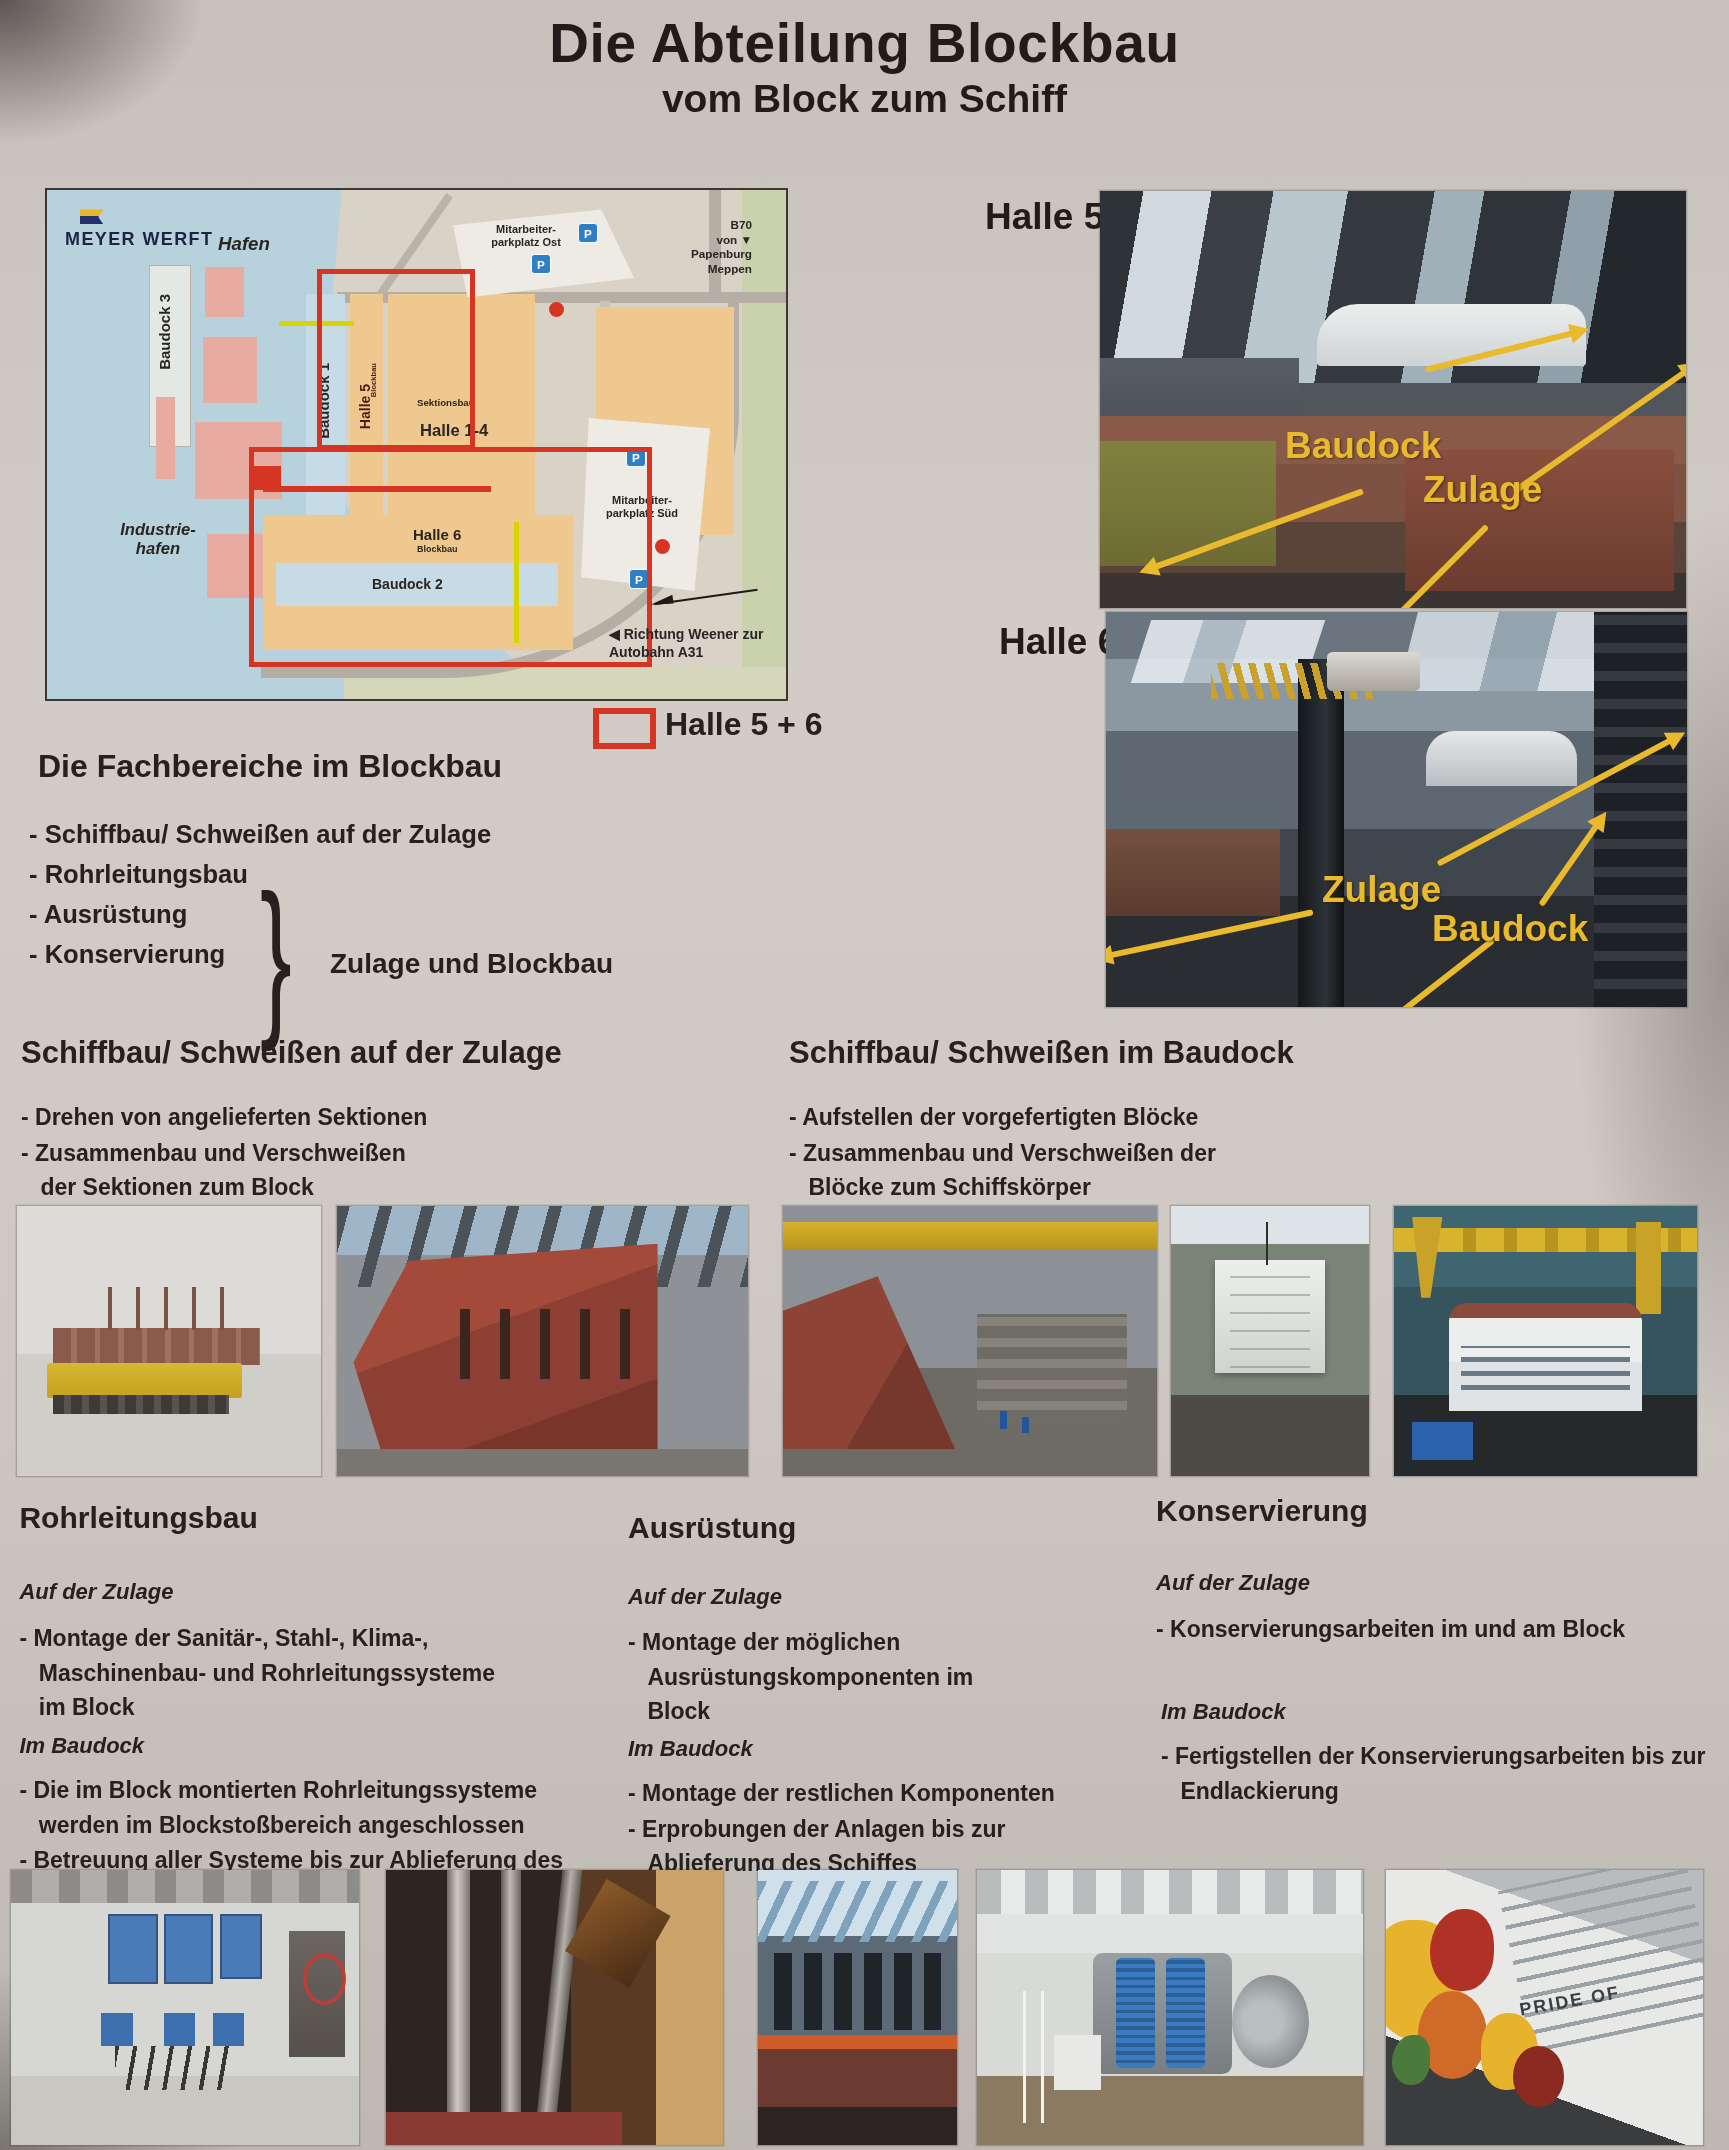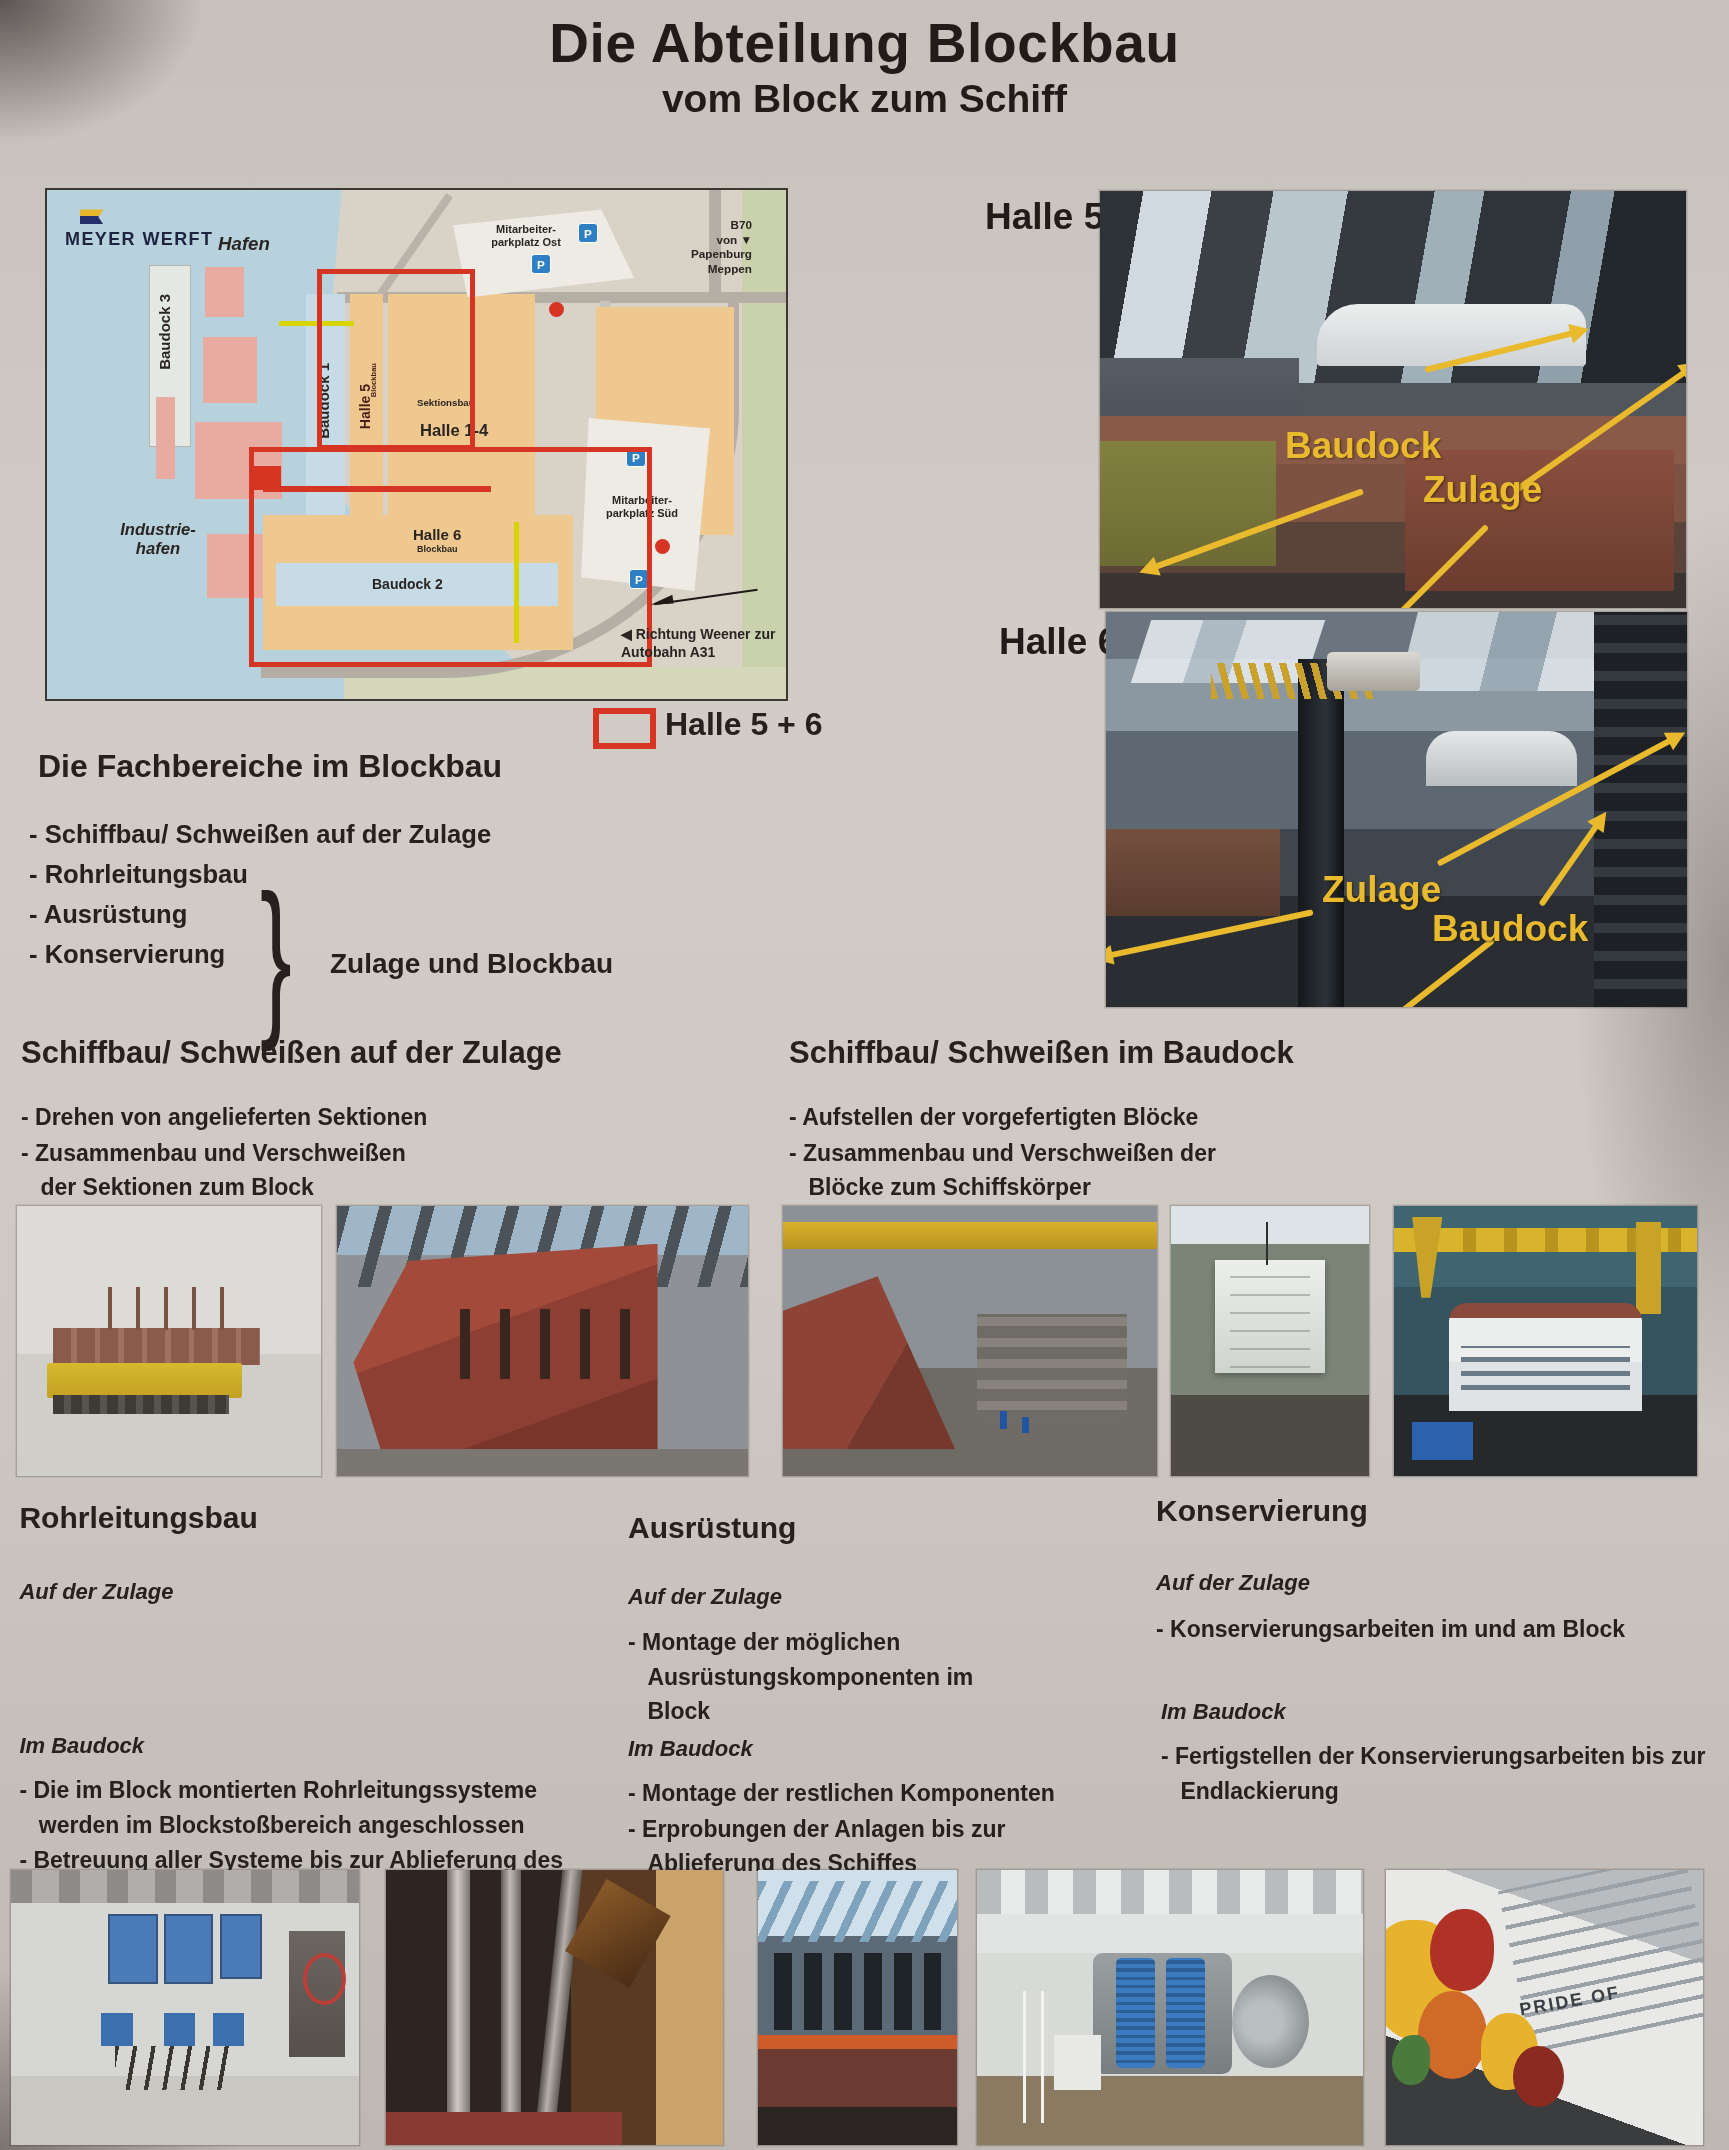--- a/index.html
+++ b/index.html
@@ -144,21 +144,21 @@
     <div class="abs ybar" style="left:232px;top:131px;width:75px;height:4.8px;"></div>
 
     <div class="abs rframe" style="left:270px;top:79px;width:148px;height:171px;"></div>
     <div class="abs rframe" style="left:202px;top:257px;width:393px;height:210px;"></div>
     <div class="abs rfill" style="left:216px;top:296px;width:228px;height:5.5px;"></div>
     <div class="abs rfill" style="left:202px;top:276px;width:32px;height:23.5px;"></div>
     <div class="abs rdot" style="left:502px;top:112px;"></div>
     <div class="abs rdot" style="left:608px;top:349px;"></div>
 
     <div class="abs north-line" style="left:607px;top:406px;"></div>
-    <div class="abs maplab" style="left:574px;top:435px;width:166px;font-size:14px;line-height:1.3;">
+    <div class="abs maplab" style="left:562px;top:435px;width:166px;font-size:14px;line-height:1.3;">
       <span>◀</span>
       <span>Richtung Weener zur Autobahn A31</span>
     </div>
   </div>
 
   <div class="abs legend-swatch"></div>
   <div class="abs legend-label">Halle 5 + 6</div>
 
   <div class="abs fach-h">Die Fachbereiche im Blockbau</div>
   <div class="abs fach-list">
@@ -247,20 +247,23 @@
     <div class="ph-part" style="left:0;top:8%;width:100%;height:9%;background:repeating-linear-gradient(90deg,#d8b42c 0 28px,#b8941e 28px 41px);"></div>
     <div class="ph-part" style="left:6%;top:4%;width:10%;height:30%;background:#c9a328;clip-path:polygon(0 0,100% 0,60% 100%,30% 100%);"></div>
     <div class="ph-part" style="left:80%;top:6%;width:8%;height:34%;background:#c9a328;"></div>
     <div class="ph-part" style="left:18%;top:36%;width:64%;height:40%;background:linear-gradient(180deg,#8a4a3c 0 14%,#eceeee 14% 55%,#dfe3e5 55% 100%);border-radius:18px 18px 0 0;"></div>
     <div class="ph-part" style="left:22%;top:52%;width:56%;height:16%;background:repeating-linear-gradient(0deg,#6a7a86 0 5.5px,rgba(0,0,0,0) 5.5px 14px);"></div>
     <div class="ph-part" style="left:6%;top:80%;width:20%;height:14%;background:#2b62b0;"></div>
   </div>
 
   <div class="abs col-h" style="left:19.4px;top:1501px;">Rohrleitungsbau</div>
   <div class="abs sub-h" style="left:19.4px;top:1579px;">Auf der Zulage</div>
+  <div class="abs bullets" style="left:19.4px;top:1621px;width:484px;">
+    <div class="bullet">- Montage der Sanitär-, Stahl-, Klima-, Maschinenbau- und Rohrleitungssysteme im Block</div>
+  </div>
   <div class="abs sub-h" style="left:19.4px;top:1733px;">Im Baudock</div>
   <div class="abs bullets" style="left:19.4px;top:1773px;width:546px;">
     <div class="bullet">- Die im Block montierten Rohrleitungssysteme werden im Blockstoßbereich angeschlossen</div>
     <div class="bullet">- Betreuung aller Systeme bis zur Ablieferung des Schiffes</div>
   </div>
 
   <div class="abs col-h" style="left:628px;top:1511px;">Ausrüstung</div>
   <div class="abs sub-h" style="left:628px;top:1584px;">Auf der Zulage</div>
   <div class="abs bullets" style="left:628px;top:1625px;width:394px;">
     <div class="bullet">- Montage der möglichen Ausrüstungskomponenten im Block</div>

